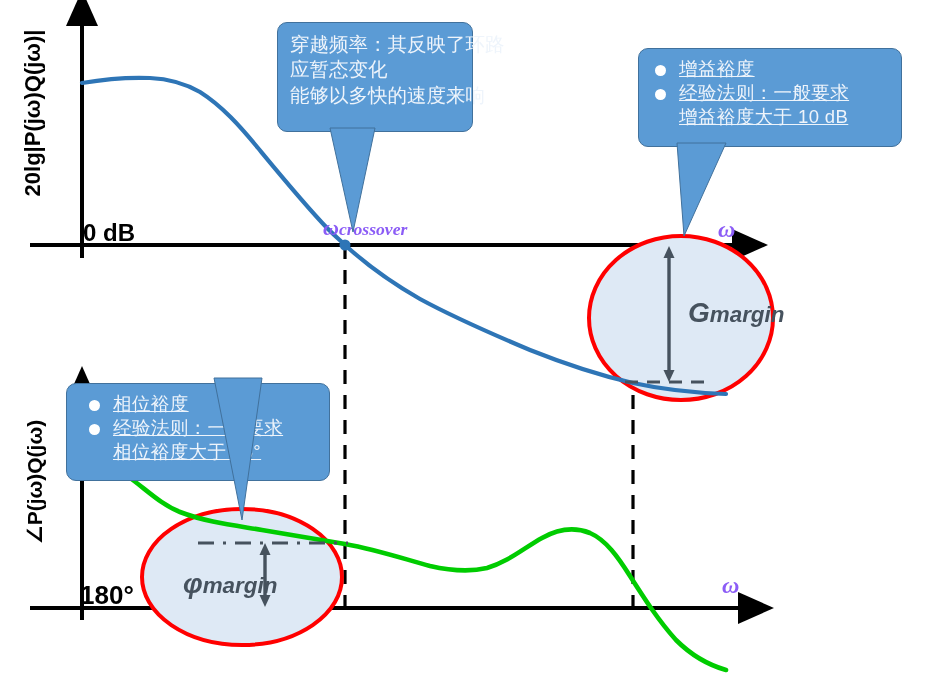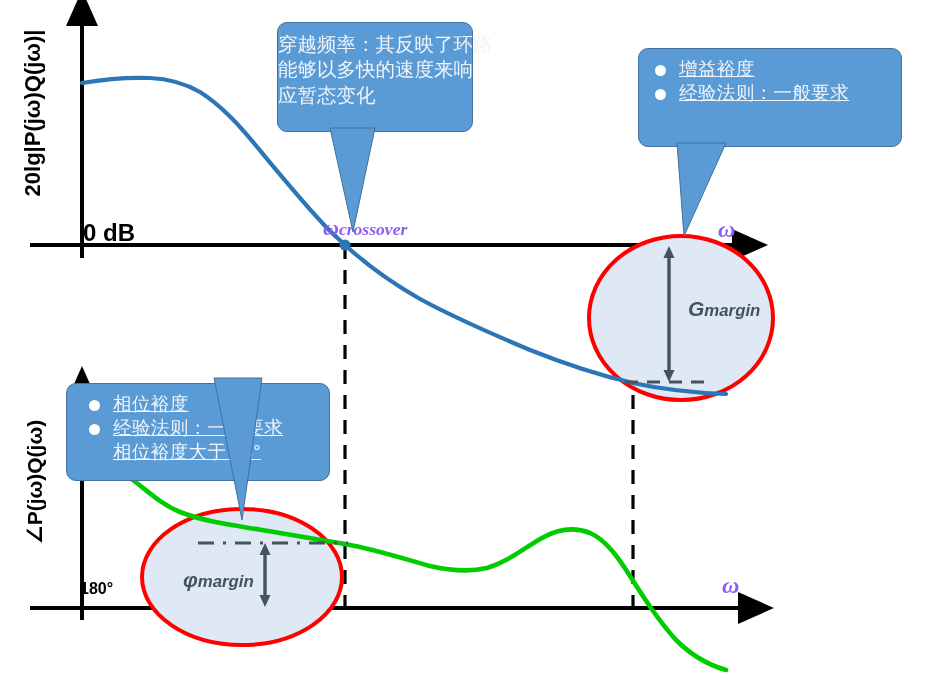--- a/index.html
+++ b/index.html
@@ -30,21 +30,21 @@
     position:absolute;left:10px;
     width:11px;height:11px;border-radius:50%;
     background:#ffffff;
     margin-top:0.42em;
   }
   .bulleted .line{position:relative;}
 
   
   #callout-crossover{
     left:277px;top:22px;width:196px;height:110px;
-    padding:9px 10px 0 0;
+    padding:9px 10px 0 12px;
     font-size:19.5px;
   }
   #callout-crossover .line{letter-spacing:0px;}
 
   
   #callout-gain{
     left:638px;top:48px;width:264px;height:99px;
     padding:8px 8px 0 6px;
     font-size:18.5px;
   }
@@ -67,37 +67,37 @@
     left:-62px;top:100px;width:190px;
     transform:rotate(-90deg);
     font-size:22px;text-align:center;
   }
   #label-phase-axis{
     left:-55px;top:470px;width:180px;
     transform:rotate(-90deg);
     font-size:21px;text-align:center;
   }
   #label-0db{left:83px;top:219px;font-size:24px;}
-  #label-180{left:80px;top:580px;font-size:16px;}
+  #label-180{left:80px;top:580px;font-size:26px;}
 
   .mathlabel{
     position:absolute;color:#8b5cf6;white-space:nowrap;
     font-family:"Liberation Serif","DejaVu Serif",serif;
     font-style:italic;font-weight:bold;
   }
   #label-wc{left:323px;top:215px;font-size:22px;}
   #label-omega-top{left:718px;top:216px;font-size:24px;}
   #label-omega-bottom{left:722px;top:572px;font-size:24px;}
 
   .marginlabel{
     position:absolute;white-space:nowrap;
     color:#46525e;
     font-family:"Liberation Sans","DejaVu Sans",sans-serif;
     font-style:italic;font-weight:bold;
-    font-size:21px;
+    font-size:28px;
   }
   #label-gmargin{left:688px;top:297px;}
   #label-phimargin{left:183px;top:568px;}
   .sub{font-size:0.80em;}
 </style>
 </head>
 <body>
 
 <div id="stage">
 
@@ -164,30 +164,31 @@
   <div class="mathlabel" id="label-omega-bottom">ω</div>
 
   <div class="mathlabel" id="label-wc"><span>ω</span><span class="sub">crossover</span></div>
 
   <div class="marginlabel" id="label-gmargin"><span>G</span><span class="sub">margin</span></div>
 
   <div class="marginlabel" id="label-phimargin"><span>φ</span><span class="sub">margin</span></div>
 
   <div class="callout" id="callout-crossover">
     <span class="line" id="cc0">穿越频率：其反映了环路</span>
+    <span class="line" id="cc2">应暂态变化</span>
     <span class="line" id="cc1">能够以多快的速度来响</span>
-    <span class="line" id="cc2">应暂态变化</span>
   </div>
   <svg style="position:absolute;left:277px;top:128px;width:120px;height:110px;overflow:visible">
     <path d="M53,0 L98,0 L76,104 z" fill="#5B9BD5" stroke="#41719C" stroke-width="1"></path>
   </svg>
 
   <div class="callout bulleted" id="callout-gain">
     <span class="line bullet" id="gc0">增益裕度</span>
     <span class="line bullet" id="gc1">经验法则：一般要求</span>
+    <span class="line" id="gc2">增益裕度大于 10 dB</span>
   </div>
   <svg style="position:absolute;left:638px;top:143px;width:150px;height:100px;overflow:visible">
     <path d="M39,0 L88,0 L46,93 z" fill="#5B9BD5" stroke="#41719C" stroke-width="1"></path>
   </svg>
 
   <div class="callout bulleted" id="callout-phase">
     <span class="line bullet" id="pc0">相位裕度</span>
     <span class="line bullet" id="pc1">经验法则：一般要求</span>
     <span class="line" id="pc2">相位裕度大于 45°</span>
   </div>

